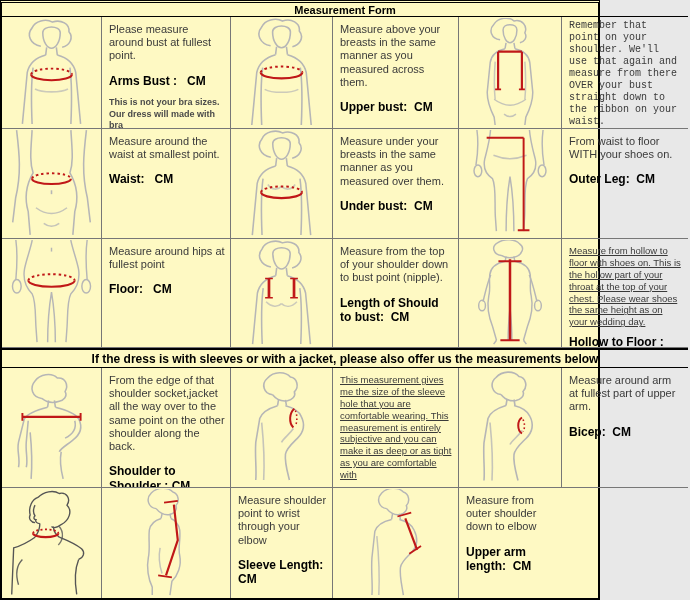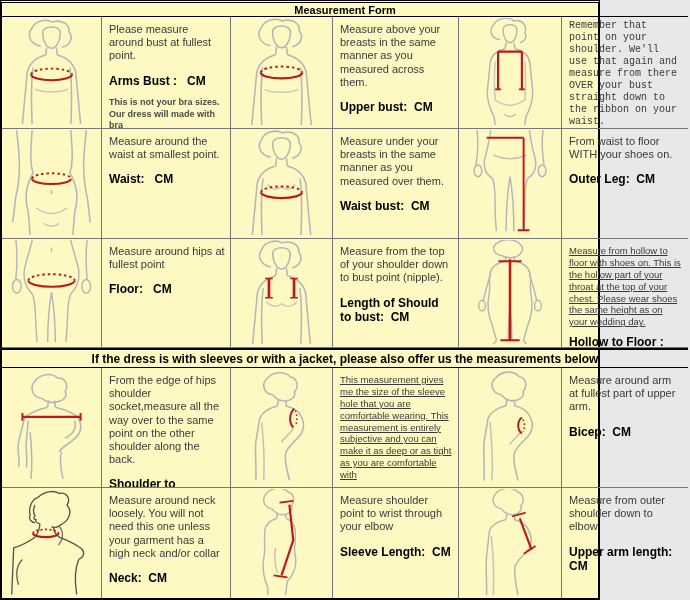--- a/index.html
+++ b/index.html
@@ -153,21 +153,21 @@
         <path d="M36,56 C40,62 46,62 50,58 M50,58 C54,62 60,62 64,56" opacity="0.7"></path>
       </g>
       <g stroke="#c01818" fill="none">
         <path d="M29,64 A21,6 0 0 0 71,64" stroke-width="2.2"></path>
         <path d="M29,64 A21,6 0 0 1 71,64" stroke-width="2" stroke-dasharray="2.5,3"></path>
       </g>
     </svg>
   </div>
   <div class="cell txt">
     <div class="desc">Measure under your breasts in the same manner as you measured over them.</div>
-    <div class="label">Waist bust:  CM</div>
+    <div class="label">Under bust:  CM</div>
   </div>
   <div class="cell fig">
     <svg viewBox="0 0 100 110">
       <g stroke="#b6b6b6" fill="none" stroke-width="1.5">
         <path d="M30,0 C29,12 26,22 24,30 C22,40 26,46 32,50 C36,58 34,76 35,90 L36,104"></path>
         <path d="M70,0 C71,12 74,22 76,30 C78,40 74,46 68,50 C64,58 66,76 65,90 L64,104"></path>
         <path d="M50,48 C48,60 46,80 46,104 M50,48 C52,60 54,80 54,104"></path>
         <path d="M33,26 Q50,33 67,26" opacity="0.8"></path>
         <ellipse cx="17" cy="42" rx="4" ry="6"></ellipse>
         <ellipse cx="83" cy="42" rx="4" ry="6"></ellipse>
@@ -263,21 +263,21 @@
         <path d="M74,48 C76,56 72,62 64,66"></path>
         <path d="M28,60 C30,80 30,95 29,108 M60,80 C58,90 60,100 62,108"></path>
       </g>
       <g stroke="#c01818" fill="none">
         <path d="M20,44 L80,44" stroke-width="2.4"></path>
         <path d="M20,40 L20,48 M80,40 L80,48" stroke-width="2"></path>
       </g>
     </svg>
   </div>
   <div class="cell txt">
-    <div class="desc">From the edge of hips shoulder socket,measure all the way over to the same point on the other shoulder along the back.</div>
+    <div class="desc">From the edge of that shoulder socket,jacket all the way over to the same point on the other shoulder along the back.</div>
     <div class="label">Shoulder to Shoulder : CM</div>
   </div>
   <div class="cell fig">
     <svg viewBox="0 0 100 110">
       <g stroke="#b6b6b6" fill="none" stroke-width="1.6">
         <path d="M41,22 C32,21 29,11 36,5 C42,-2 54,-2 59,4 C66,5 68,14 63,19 C65,24 60,27 56,28 C50,29 45,27 41,22"></path>
         <path d="M47,27 L46,33 M54,27 L55,33"></path>
         <path d="M46,33 C36,36 30,40 28,46 L24,70 C23,85 25,96 24,108"></path>
         <path d="M54,33 C62,35 68,39 70,44 C74,52 72,60 66,66 C60,72 55,76 54,82 C53,90 56,100 58,108"></path>
         <path d="M62,56 C58,62 52,66 50,70" opacity="0.8"></path>
@@ -327,24 +327,20 @@
         <path d="M20,72 C14,78 13,88 16,98" opacity="0.9"></path>
         <path d="M78,72 C74,82 74,96 76,108"></path>
         <path d="M58,38 C63,44 62,52 57,57" opacity="0.8"></path>
       </g>
       <g stroke="#c01818" fill="none">
         <path d="M31,45 A13,4 0 0 0 57,45" stroke-width="2.2"></path>
         <path d="M31,45 A13,4 0 0 1 57,45" stroke-width="1.8" stroke-dasharray="2,2.5"></path>
       </g>
     </svg>
   </div>
-  <div class="cell txt lastrow">
-    <div class="desc">Measure around neck loosely. You will not need this one unless your garment has a high neck and/or collar</div>
-    <div class="label">Neck:  CM</div>
-  </div>
   <div class="cell fig lastrow">
     <svg viewBox="0 0 100 110">
       <g stroke="#b6b6b6" fill="none" stroke-width="1.5">
         <path d="M40,20 C32,19 29,10 35,4 C41,-2 52,-2 57,3 C63,5 64,13 60,17 C62,21 58,25 54,26 C48,27 44,25 40,20"></path>
         <path d="M46,25 L45,30 M54,25 L55,30"></path>
         <path d="M45,30 C38,32 34,36 33,42 C32,52 34,60 32,70 C30,80 32,92 36,100 L36,108"></path>
         <path d="M55,30 C60,32 63,36 64,42 C65,52 62,60 64,68 C66,78 62,88 56,94 L54,108"></path>
         <path d="M44,60 C42,70 44,80 46,86" opacity="0.8"></path>
       </g>
       <g stroke="#c01818" fill="none">

